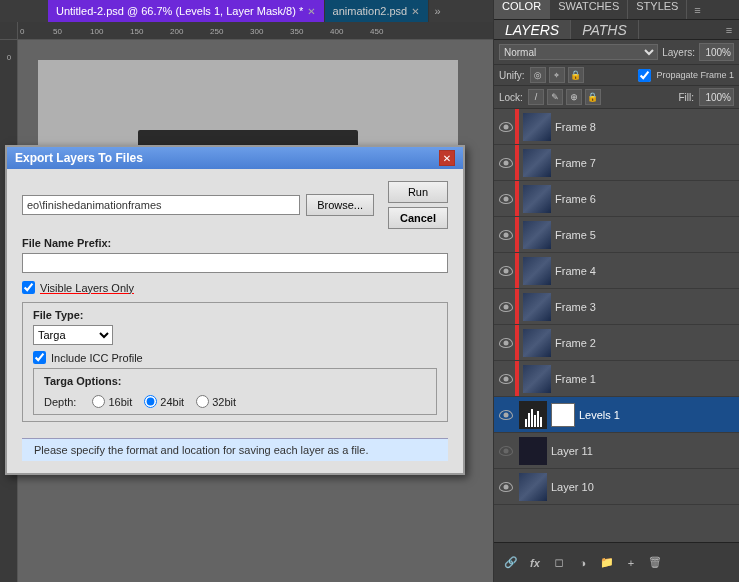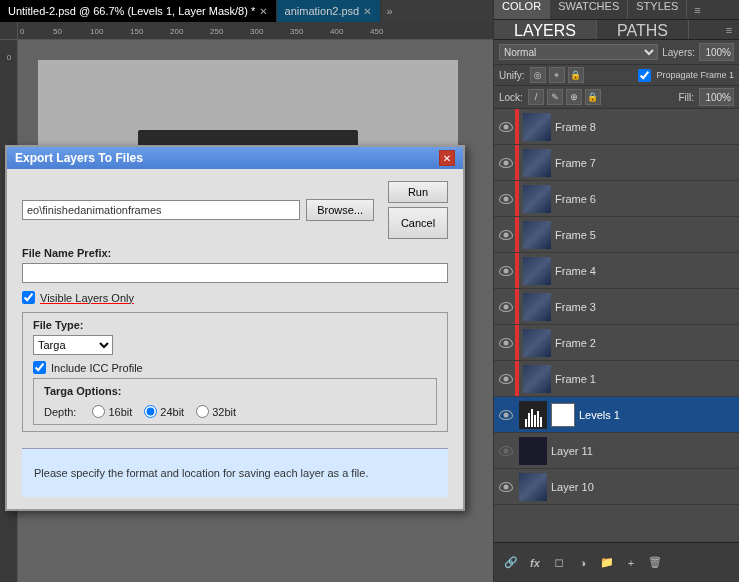--- a/index.html
+++ b/index.html
@@ -35,22 +35,23 @@
       color: #ccc;
       background: #0c4a6e;
       border-right: 1px solid #333;
       height: 22px;
       display: flex;
       align-items: center;
       cursor: pointer;
       white-space: nowrap;
     }
     .tab.active {
-      background: #000000;
+      background: #6d28d9;
       color: #fff;
+      margin-left: 48px;
     }
     .tab-close {
       margin-left: 4px;
       color: #aaa;
       font-size: 10px;
     }
     .tabs-more {
       padding: 2px 6px;
       color: #aaa;
       font-size: 11px;
@@ -206,22 +207,23 @@
       height: 22px;
       min-width: 60px;
     }
 
     .cancel-btn {
       padding: 2px 10px;
       background: linear-gradient(to bottom, #f0f0f0, #d8d8d8);
       border: 1px solid #888;
       font-size: 11px;
       cursor: pointer;
-      height: 32px;
+      height: 22px;
       min-width: 60px;
+      font-weight: bold;
     }
 
     .right-buttons {
       display: flex;
       flex-direction: column;
       gap: 4px;
       margin-left: 8px;
     }
 
     .filename-prefix-input {
@@ -309,21 +311,21 @@
       display: flex;
       align-items: center;
       gap: 3px;
       font-size: 11px;
       color: #222;
     }
 
     .status-bar {
       background: #d4e8ff;
       border-top: 1px solid #99b;
-      padding: 18px 12px;
+      padding: 5px 12px;
       font-size: 11px;
       color: #333;
       margin-top: 16px;
     }
 
     
     .right-panel {
       width: 246px;
       height: 582px;
       background: #4a4a4a;
@@ -339,25 +341,26 @@
       background: #4a4a4a;
     }
 
     .layers-subtabs {
       display: flex;
       background: #3c3c3c;
       height: 20px;
       border-bottom: 1px solid #222;
     }
     .layers-subtab {
-      padding: 2px 20px;
-      font-size: 16px;
+      padding: 2px 11px;
+      font-size: 14px;
       color: #ccc;
       cursor: pointer;
       border-right: 1px solid #555;
+      font-style: italic;
     }
     .layers-subtab.active {
       background: #4a4a4a;
       color: #fff;
     }
 
     .blend-mode-row {
       display: flex;
       align-items: center;
       padding: 3px 5px;

